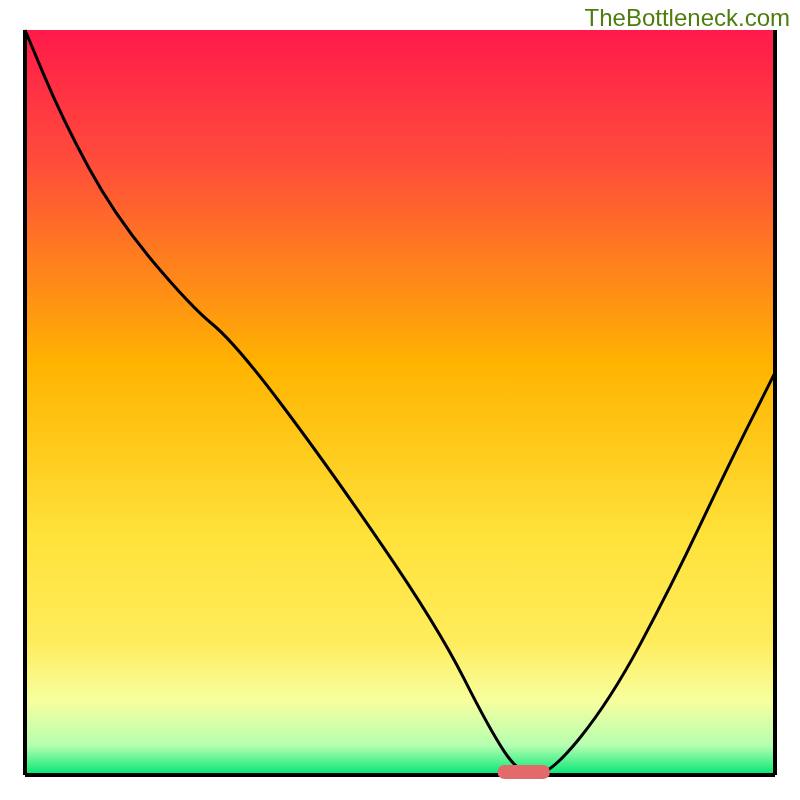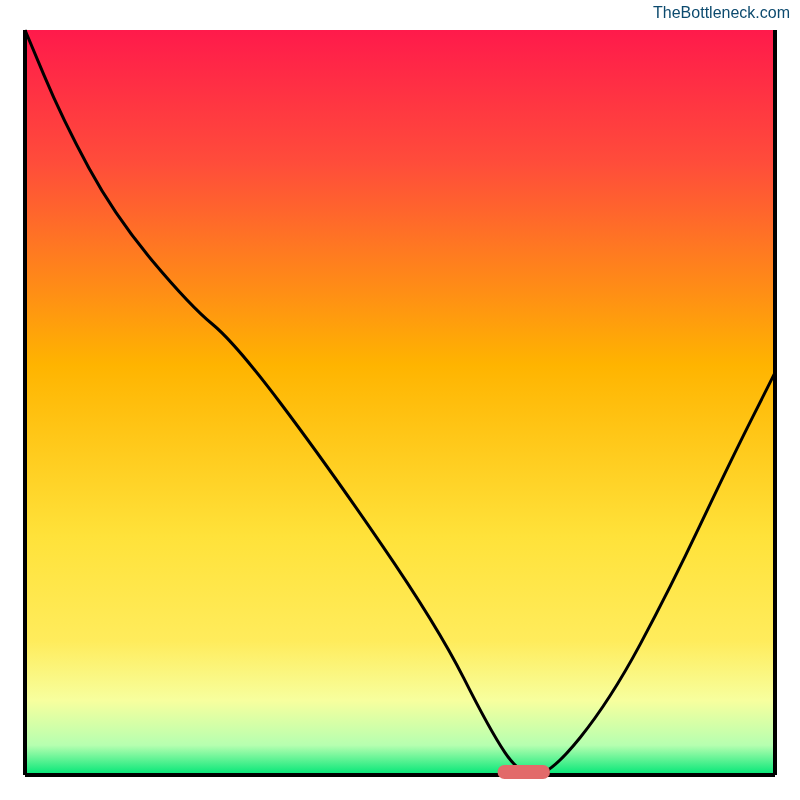--- a/index.html
+++ b/index.html
@@ -1,18 +1,18 @@
 <!DOCTYPE html>
 <html><head>
 <meta charset="utf-8">
 <style>
 html,body{margin:0;padding:0;width:800px;height:800px;overflow:hidden;background:#fff;font-family:Arial,Helvetica,sans-serif}
 .wrap{position:relative;width:800px;height:800px}
 svg{display:block}
-.watermark{position:absolute;top:4px;right:10px;font-size:16px;color:#0c4a6e;font-weight:400;white-space:nowrap}
+.watermark{position:absolute;top:4px;right:10px;font-size:24px;color:#4d7c0f;font-weight:400;white-space:nowrap}
 </style>
 </head>
 <body>
 <div class="wrap">
 
 <svg width="800" height="800" viewBox="0 0 800 800">
   <defs>
     <linearGradient id="bg" x1="0" y1="0" x2="0" y2="1">
       <stop offset="0%" stop-color="#ff1a4b"></stop>
       <stop offset="18%" stop-color="#ff4d3a"></stop>

